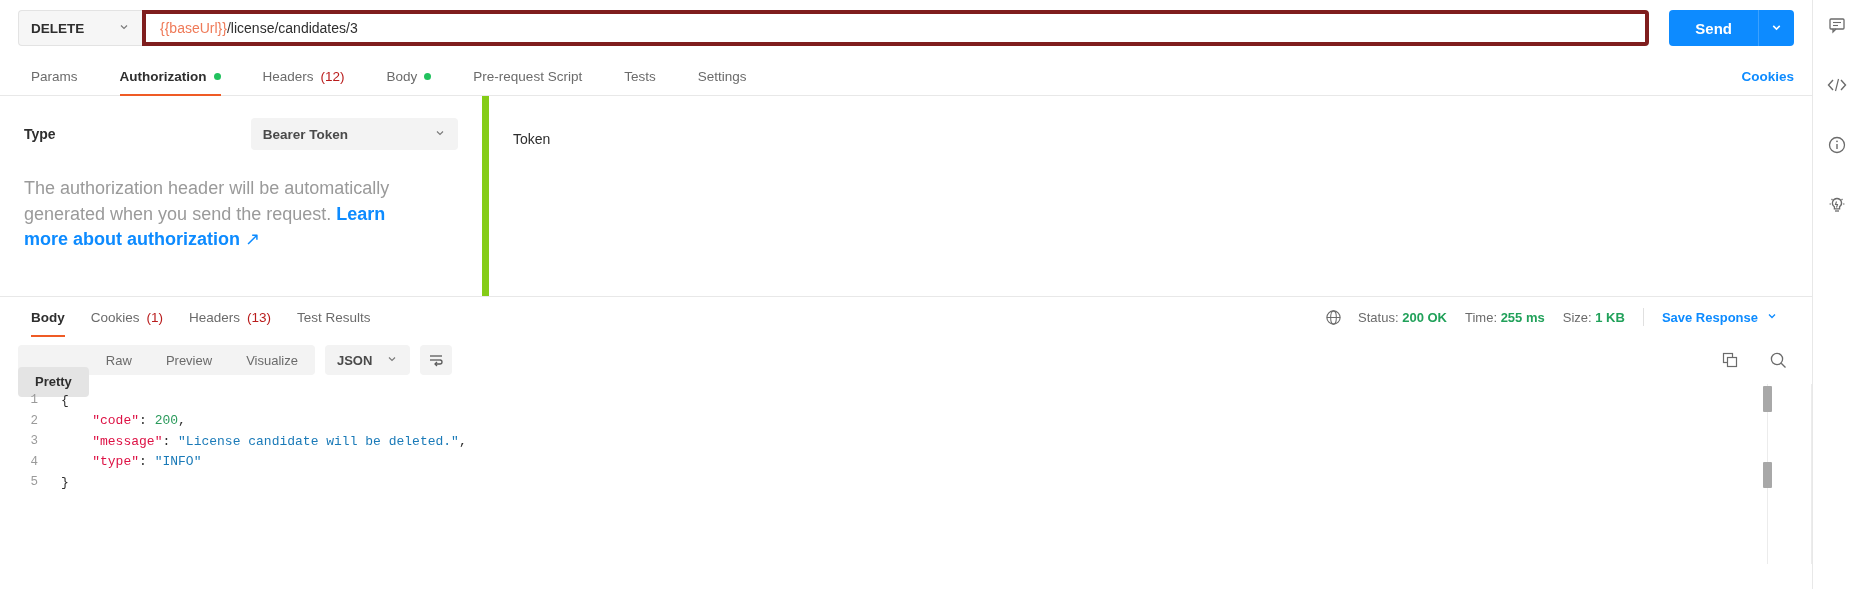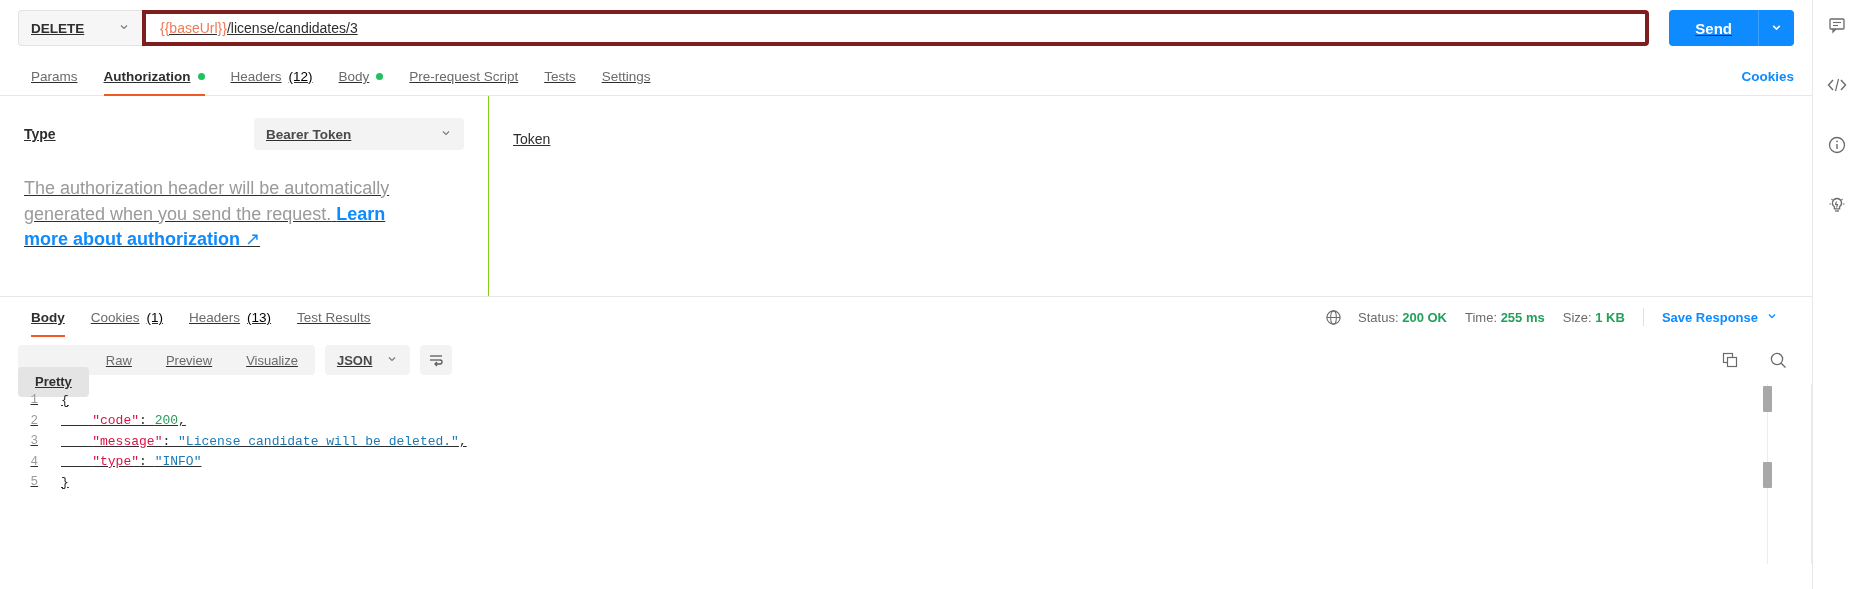--- a/index.html
+++ b/index.html
@@ -4,21 +4,21 @@
 <style>
   * { box-sizing: border-box; margin: 0; padding: 0; }
   html, body {
     width: 1861px; height: 589px;
     background: #ffffff;
     font-family: "Liberation Sans", sans-serif;
     color: #2e2e2e;
     overflow: hidden;
   }
   .app { position: relative; width: 1861px; height: 589px; display: flex; }
-  .main { width: 1812px; height: 442px; position: relative; text-decoration: underline; }
+  .main { width: 1812px; height: 442px; position: relative; }
   .rail {
     width: 49px; height: 589px; border-left: 1px solid #e8e8e8;
     display: flex; flex-direction: column; align-items: center;
     padding-top: 10px; gap: 30px; background: #fff;
   }
   .rail-btn {
     width: 30px; height: 30px; display: flex; align-items: center; justify-content: center;
     color: #6b6b6b; cursor: pointer;
   }
 
@@ -44,42 +44,42 @@
     font-family: "Liberation Sans", sans-serif;
   }
   .send-caret {
     height: 36px; width: 36px; background: #0d8bff; color: #fff; border: none;
     border-left: 1px solid #3ba1ff; border-radius: 0 4px 4px 0; cursor: pointer;
     display: flex; align-items: center; justify-content: center; font-size: 11px;
   }
 
   
   .req-tabs {
-    display: flex; align-items: flex-end; gap: 0; padding: 0 18px;
+    display: flex; align-items: flex-end; gap: 16px; padding: 0 18px;
     border-bottom: 1px solid #e8e8e8; height: 40px; position: relative;
   }
   .tab {
     font-size: 13.5px; color: #6b6b6b; padding: 0 13px 11px 13px; cursor: pointer;
     display: flex; align-items: center; gap: 7px; position: relative; white-space: nowrap;
   }
   .tab.active { color: #2e2e2e; font-weight: bold; }
   .tab.active::after {
     content: ""; position: absolute; left: 13px; right: 13px; bottom: -1px;
     height: 2px; background: #ef5b25;
   }
   .dot { width: 7px; height: 7px; border-radius: 50%; background: #21c25e; display: inline-block; }
-  .count { color: #000000; }
+  .count { color: #b91c1c; }
   .cookies-link {
     position: absolute; right: 18px; bottom: 11px; color: #0d8bff;
     font-size: 13.5px; font-weight: bold; cursor: pointer;
   }
 
   
   .auth-panel { display: flex; height: 200px; }
-  .auth-left { width: 489px; border-right: 1px solid #84cc16; padding: 22px 24px 0 24px; position: relative; }
+  .auth-left { width: 489px; border-right: 7px solid #84cc16; padding: 22px 24px 0 24px; position: relative; }
   .auth-row { display: flex; align-items: center; }
   .auth-label { font-size: 14px; color: #2e2e2e; font-weight: bold; width: 240px; }
   .select-box {
     width: 218px; height: 32px; background: #f3f3f3; border-radius: 4px;
     display: flex; align-items: center; justify-content: space-between;
     padding: 0 12px; font-size: 13.5px; color: #4a4a4a; font-weight: bold; cursor: pointer;
   }
   .select-box .chev { color: #7b7b7b; font-weight: normal; font-size: 11px; }
   .auth-help {
     margin-top: 26px; font-size: 18px; color: #9a9a9a; line-height: 1.42; max-width: 400px;

